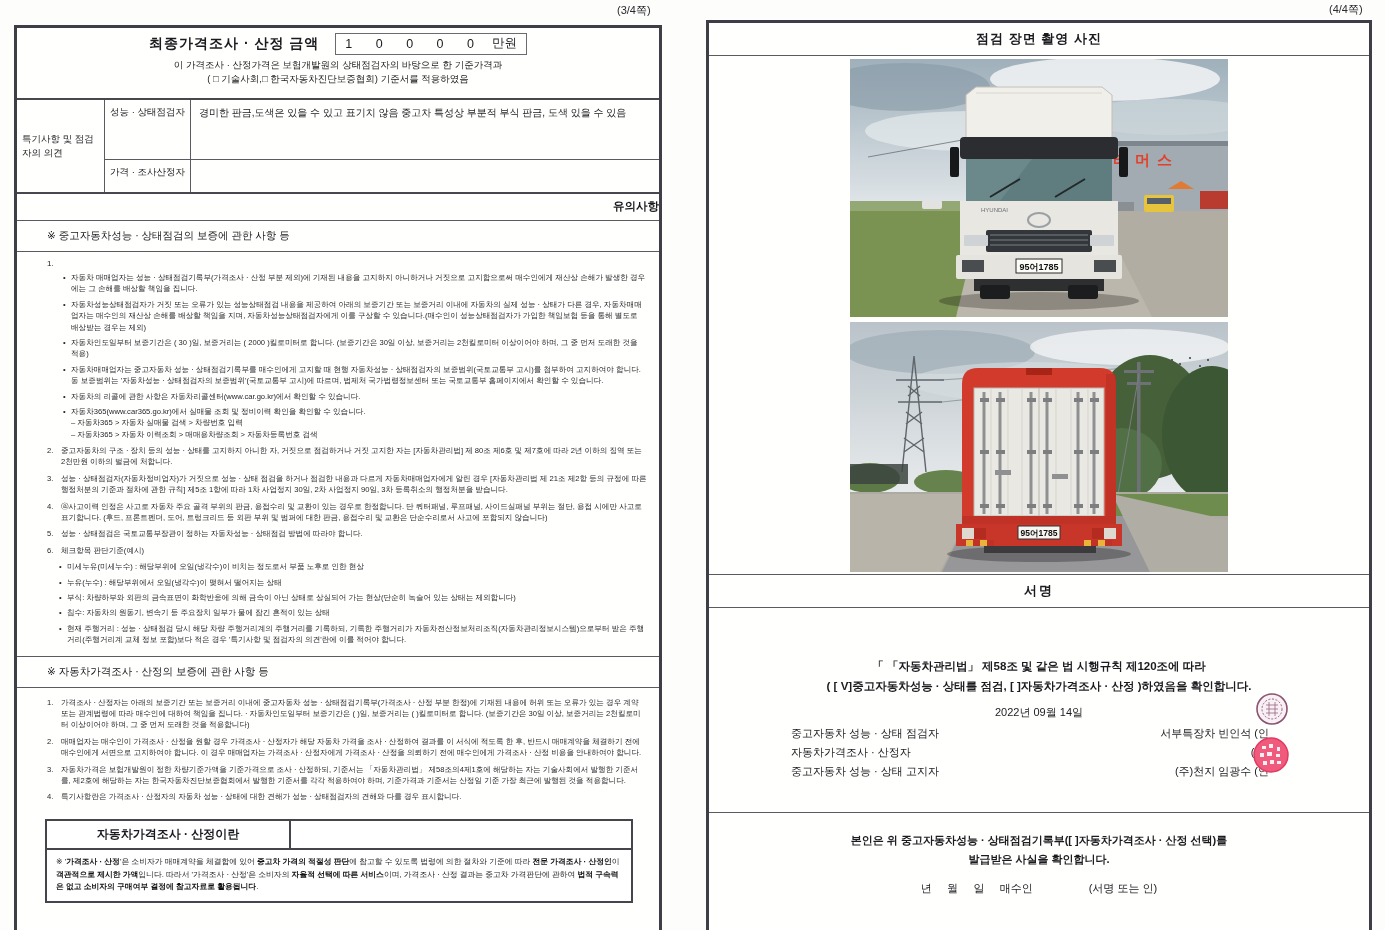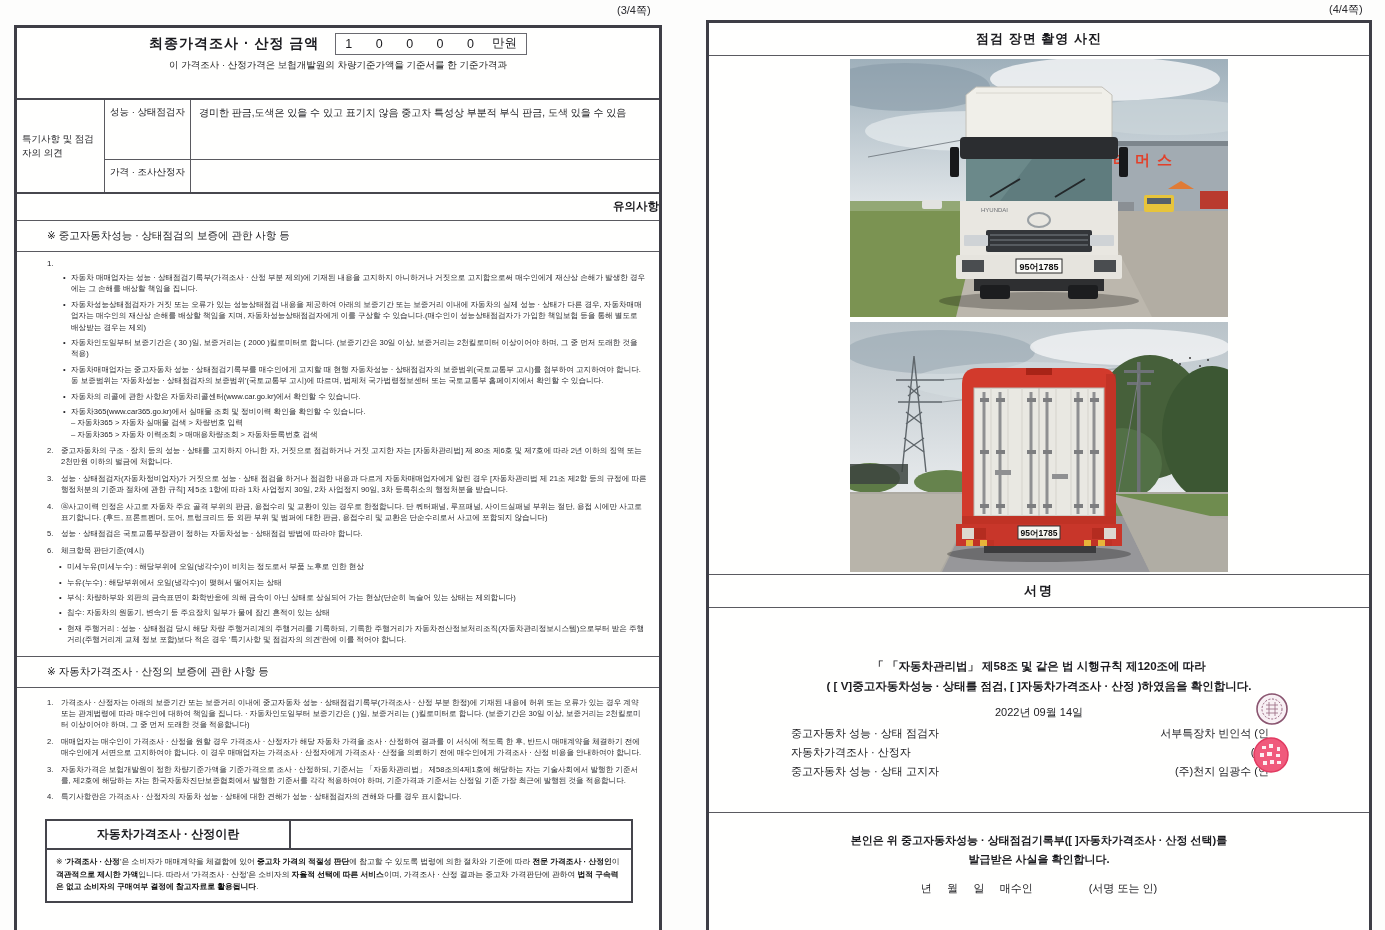--- a/index.html
+++ b/index.html
@@ -75,21 +75,22 @@
 <div class="page" id="page3">
 
   <div class="p3-header">
     <div class="p3-title-row">
       <span class="p3-title">최종가격조사 · 산정 금액</span>
       <span class="amount-box">
         <span class="amount-digits">1 0 0 0 0</span>
         <span>만원</span>
       </span>
     </div>
-    <div class="p3-desc">이 가격조사 · 산정가격은 보험개발원의 차량기준가액을 기준서를 한 기준가격과</div>
+    <div class="p3-desc">이 가격조사 · 산정가격은 보험개발원의 상태점검자의 바탕으로 한 기준가격과</div>
+    <div class="p3-desc">( □ 기술사회,□ 한국자동차진단보증협회) 기준서를 적용하였음</div>
   </div>
 
   <div class="op-table">
     <div class="op-rowhead">특기사항 및 점검자의 의견</div>
     <div class="op-cell op-label r1">성능 · 상태점검자</div>
     <div class="op-val r1">경미한 판금,도색은 있을 수 있고 표기치 않음 중고차 특성상 부분적 부식 판금, 도색 있을 수 있음</div>
     <div class="op-cell op-label r2">가격 · 조사산정자</div>
     <div class="op-val r2"></div>
   </div>
 

